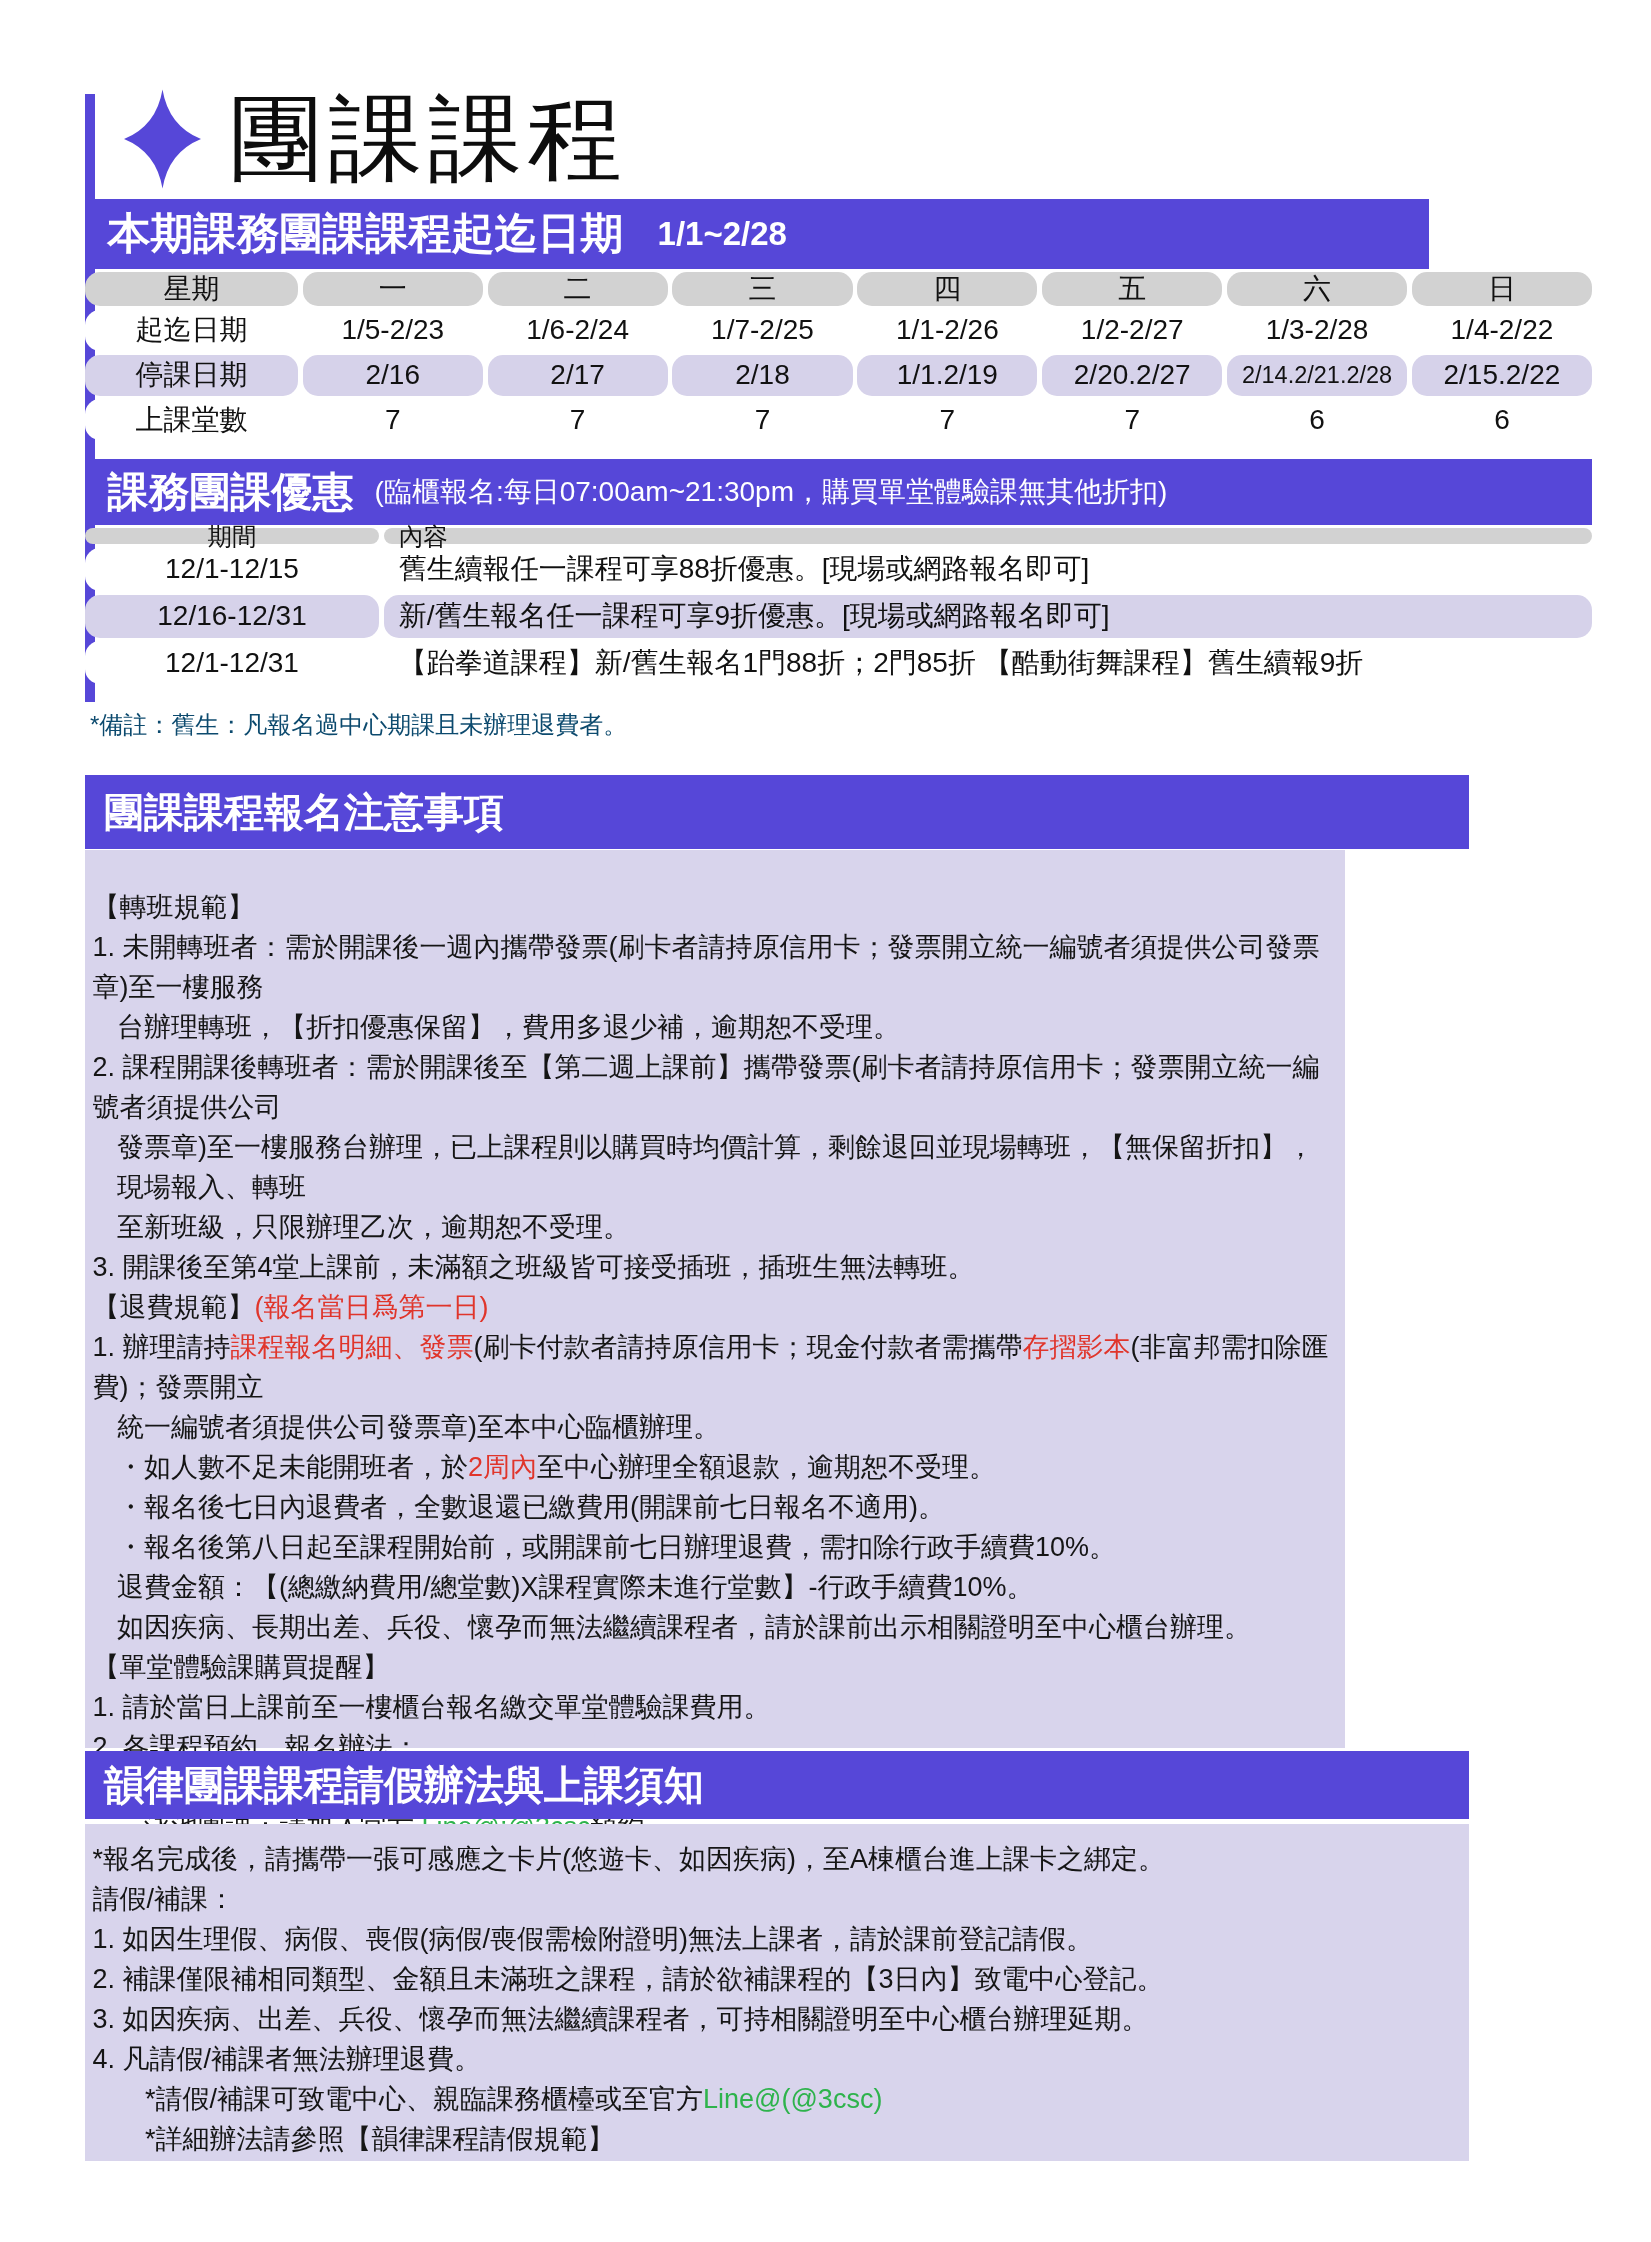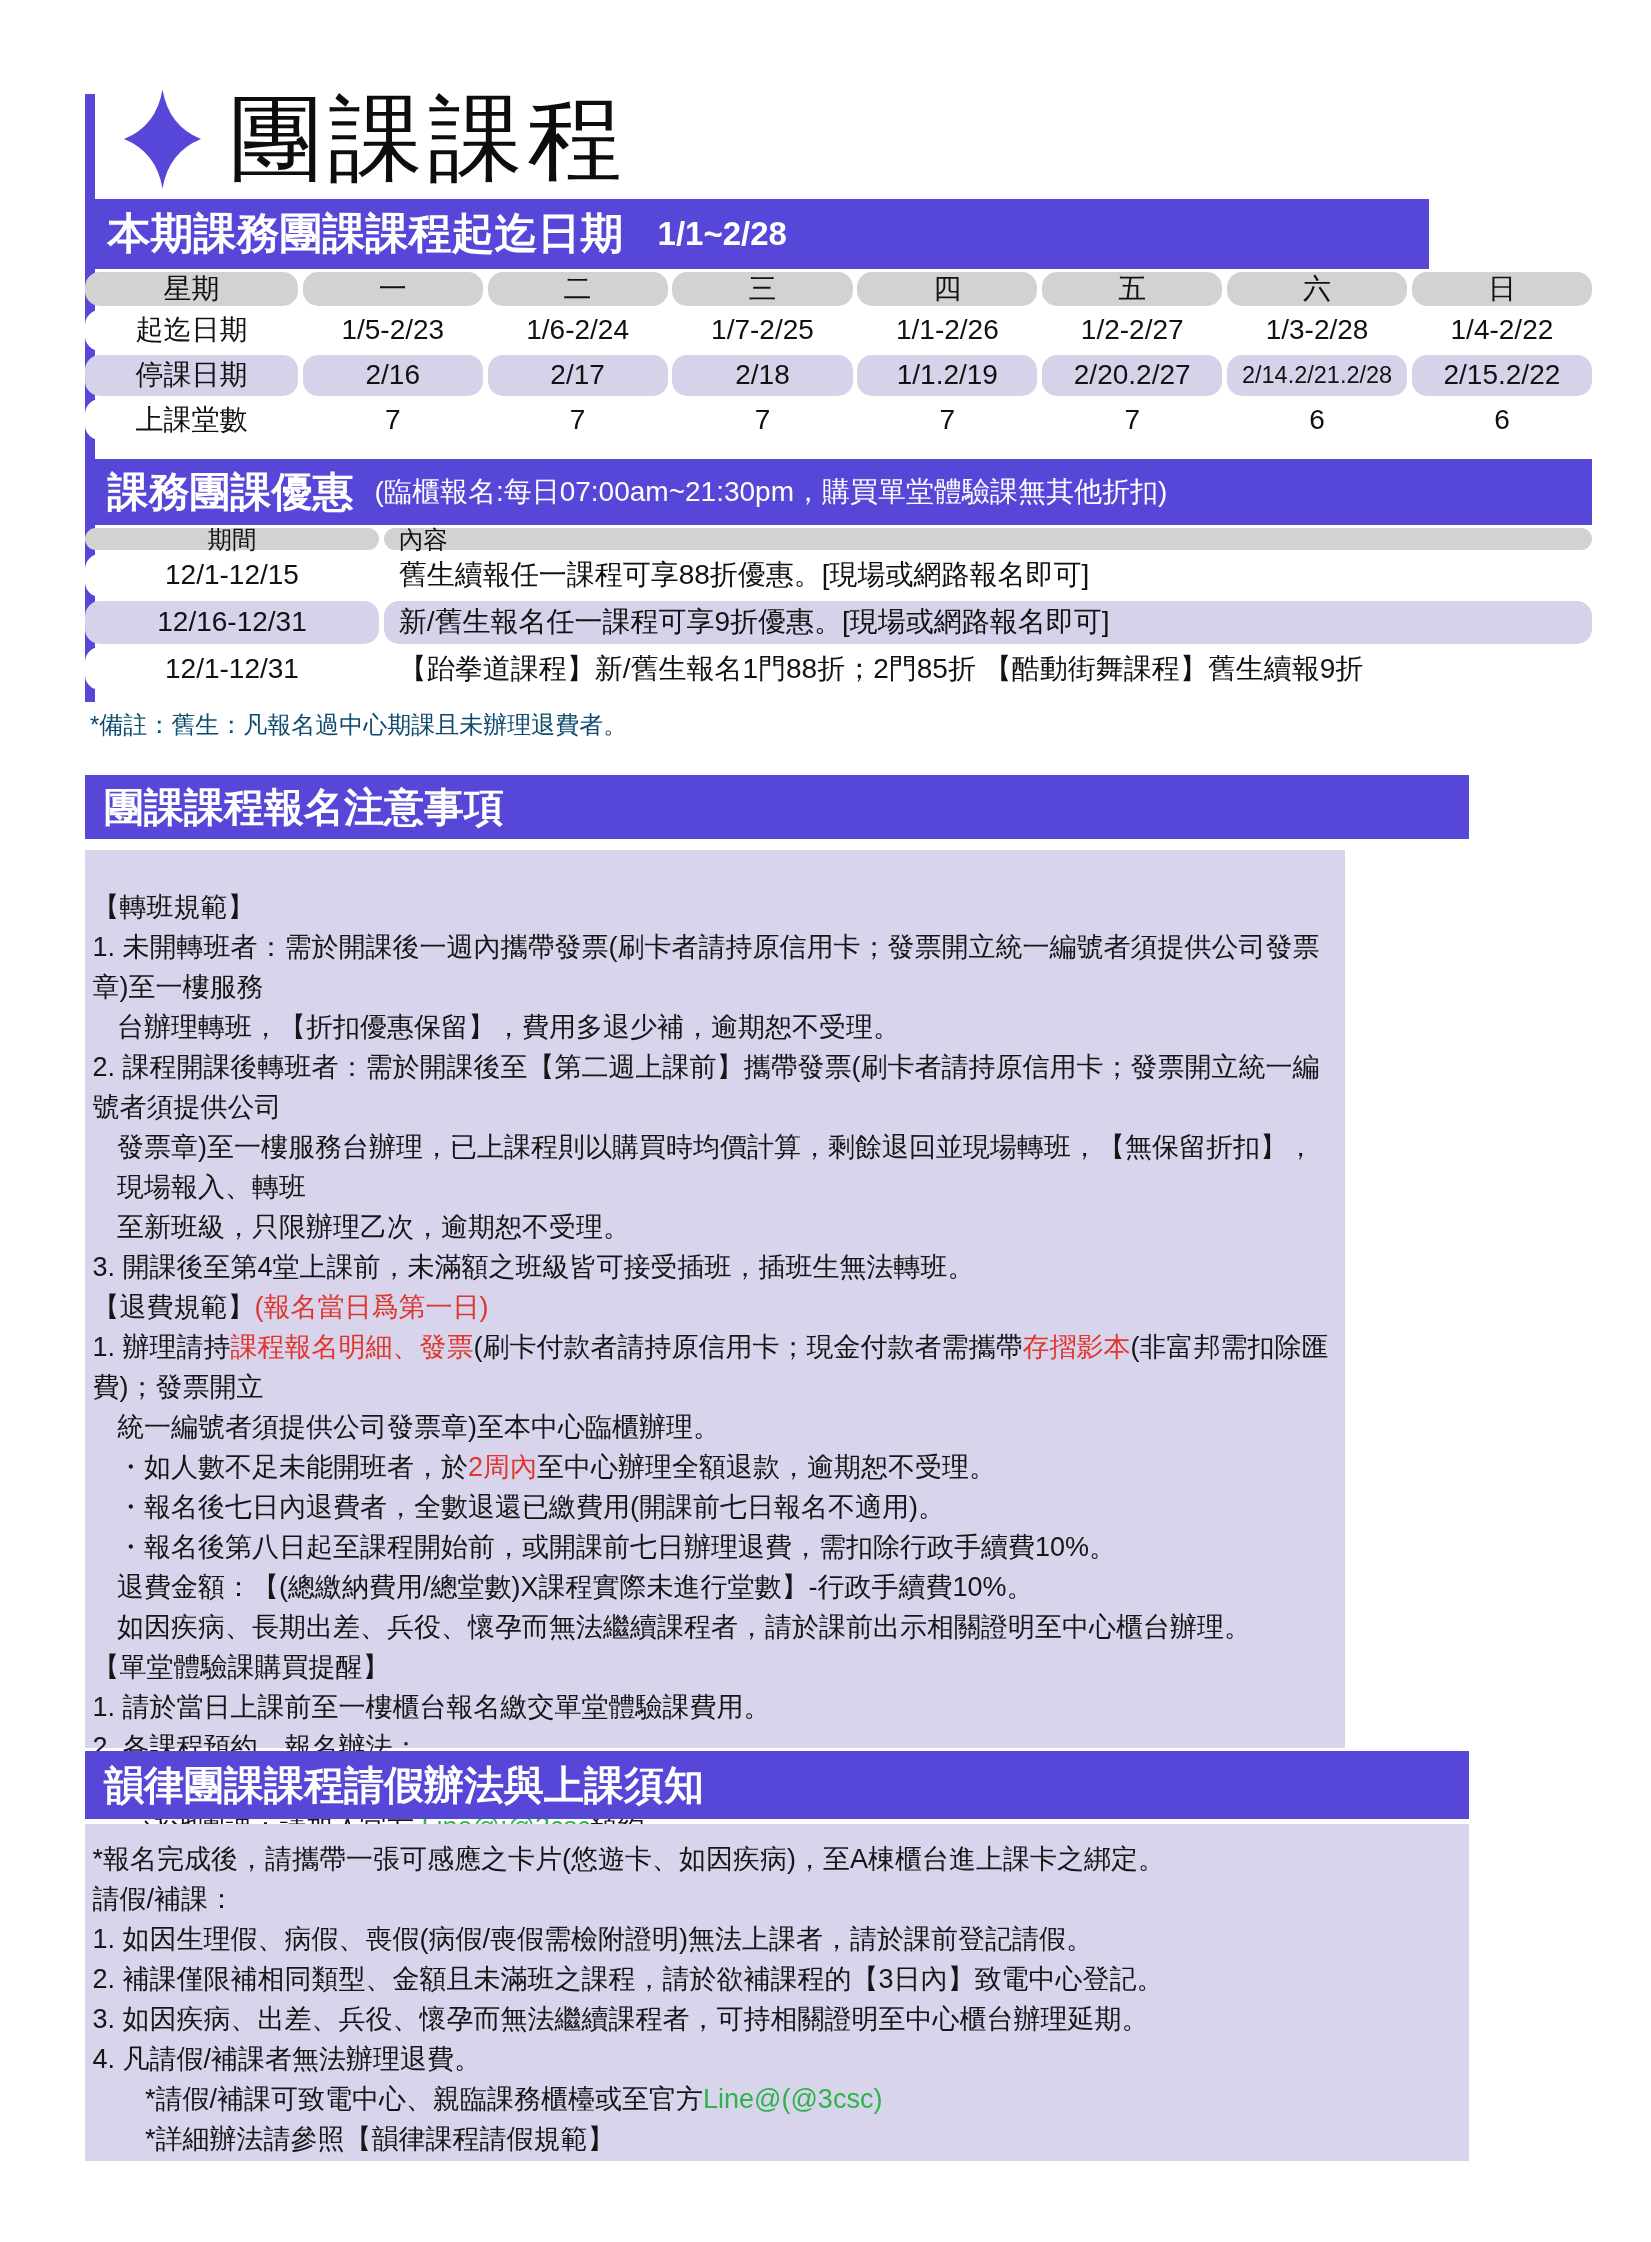--- a/index.html
+++ b/index.html
@@ -16,42 +16,42 @@
   .left-stripe{left:85px;top:94px;width:10.4px;height:608px;background:var(--accent);}
   .title-row{left:122px;top:87px;display:flex;align-items:center;gap:26px;}
   .diamond-svg{width:81px;height:104px;display:block;}
   .page-title{
     font-size:94px;font-weight:400;letter-spacing:5.6px;color:var(--title);
     line-height:1.05;white-space:nowrap;
   }
   .band{background:var(--accent);color:#fff;display:flex;align-items:center;}
   .band1{left:85px;top:199px;width:1344px;height:70px;padding-left:22.6px;}
   .band2{left:85px;top:459px;width:1507px;height:66px;padding-left:22.6px;}
-  .band3{left:85px;top:775px;width:1384px;height:64px;padding-left:19px;}
+  .band3{left:85px;top:775px;width:1384px;height:74px;padding-left:19px;}
   .band4{left:85px;top:1751px;width:1384px;height:68px;padding-left:19px;text-align:center;}
   .band-main{font-size:43px;font-weight:bold;white-space:nowrap;}
   .band2 .band-main{font-size:41px;}
   .band-sub{font-size:33px;font-weight:bold;margin-left:34px;white-space:nowrap;}
   .band-note{font-size:28px;margin-left:21px;white-space:nowrap;}
   .band3 .band-main,.band4 .band-main{font-size:40px;}
 
   .grid{display:grid;gap:3.8px 4.7px;}
   .schedule{left:85px;top:272px;width:1507px;
     grid-template-columns:213px repeat(7,1fr);
     grid-auto-rows:auto;}
   .promo{left:85px;top:528px;width:1507px;
     grid-template-columns:294px 1fr;}
   .cell{
     display:flex;align-items:center;justify-content:center;
     font-weight:normal;font-size:28px;background:#fff;border-radius:15px;
   }
   .schedule .cell{height:41px;}
   .schedule .cell.head{height:34px;background:var(--header-gray);}
   .promo .cell{height:43px;}
-  .promo .cell.head{height:22px;background:var(--header-gray);font-size:24.5px;}
+  .promo .cell.head{height:16px;background:var(--header-gray);font-size:24.5px;}
   .cell.row-lav{background:var(--row-alt);}
   .cell.row-white{background:#ffffff;}
   .cell.small{font-size:23.5px;}
   .cell.left{justify-content:flex-start;padding-left:15px;text-align:left;}
 
   .footnotes{left:90px;top:706px;width:1375px;font-size:24px;line-height:38px;color:#0c4a6e;}
   .footnotes .fn2{padding-left:87px;}
 
   .notes{background:var(--lavender);font-size:27px;line-height:40px;color:#151515;}
   .block1{left:85px;top:850px;width:1260px;height:898px;padding-top:37px;}

